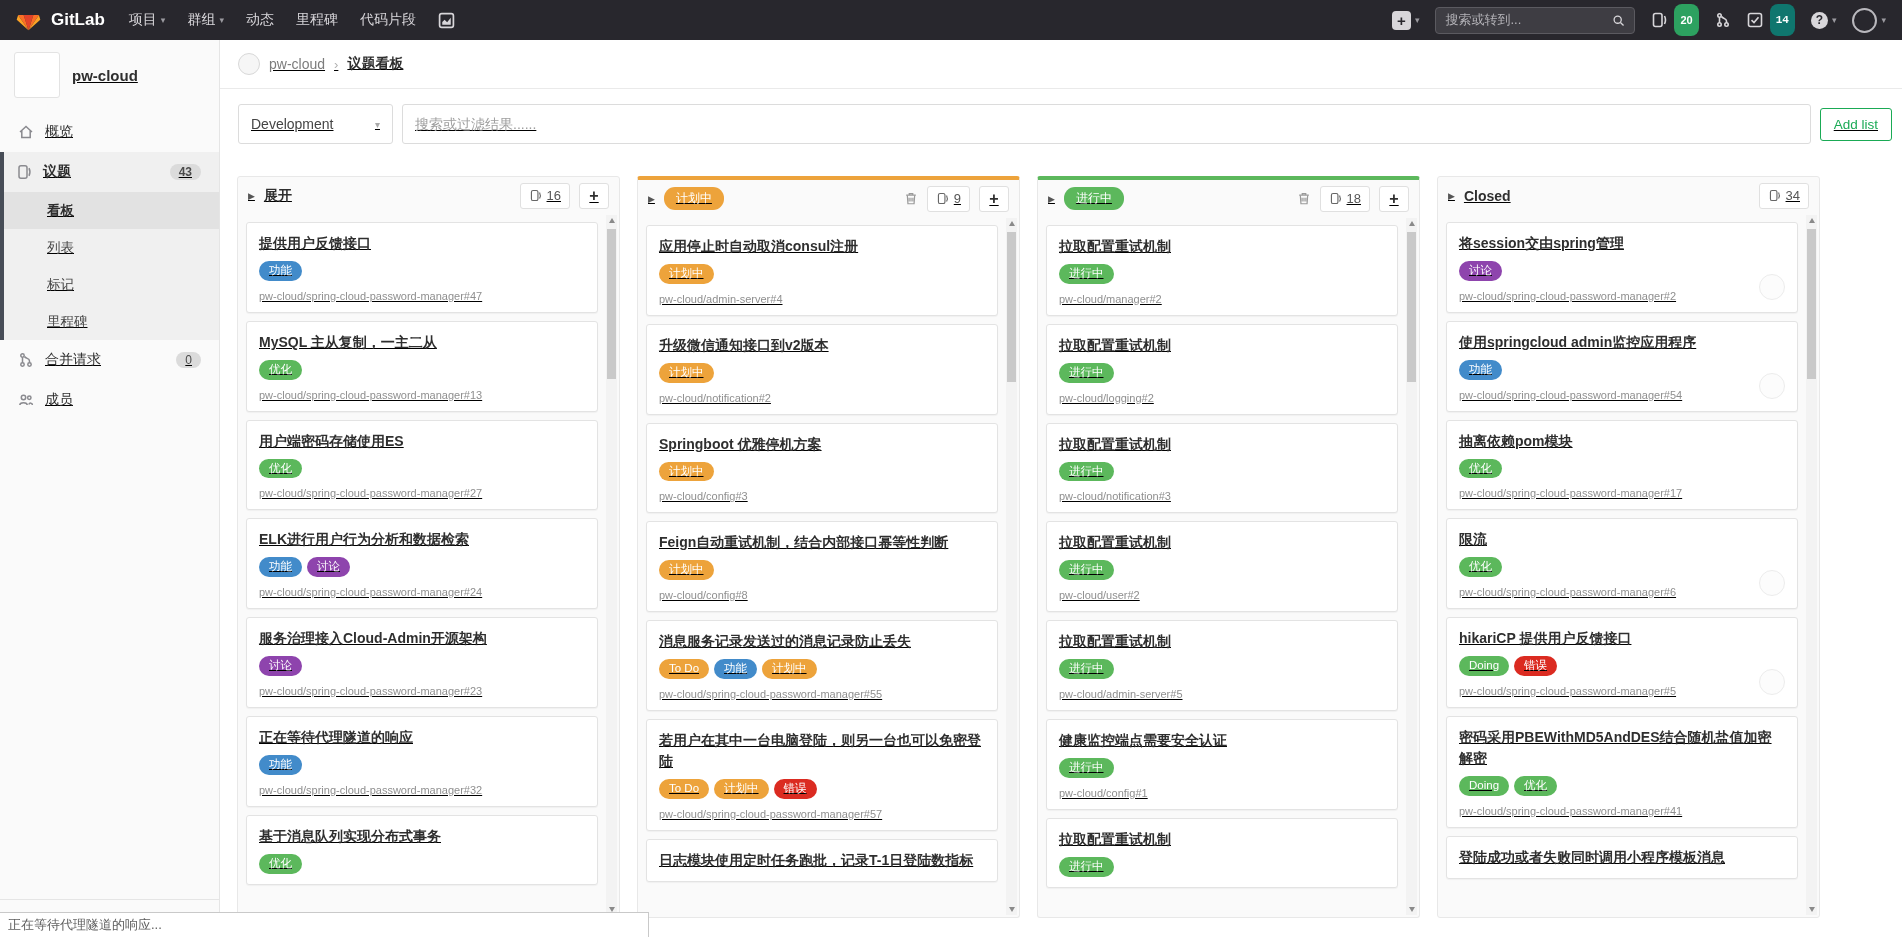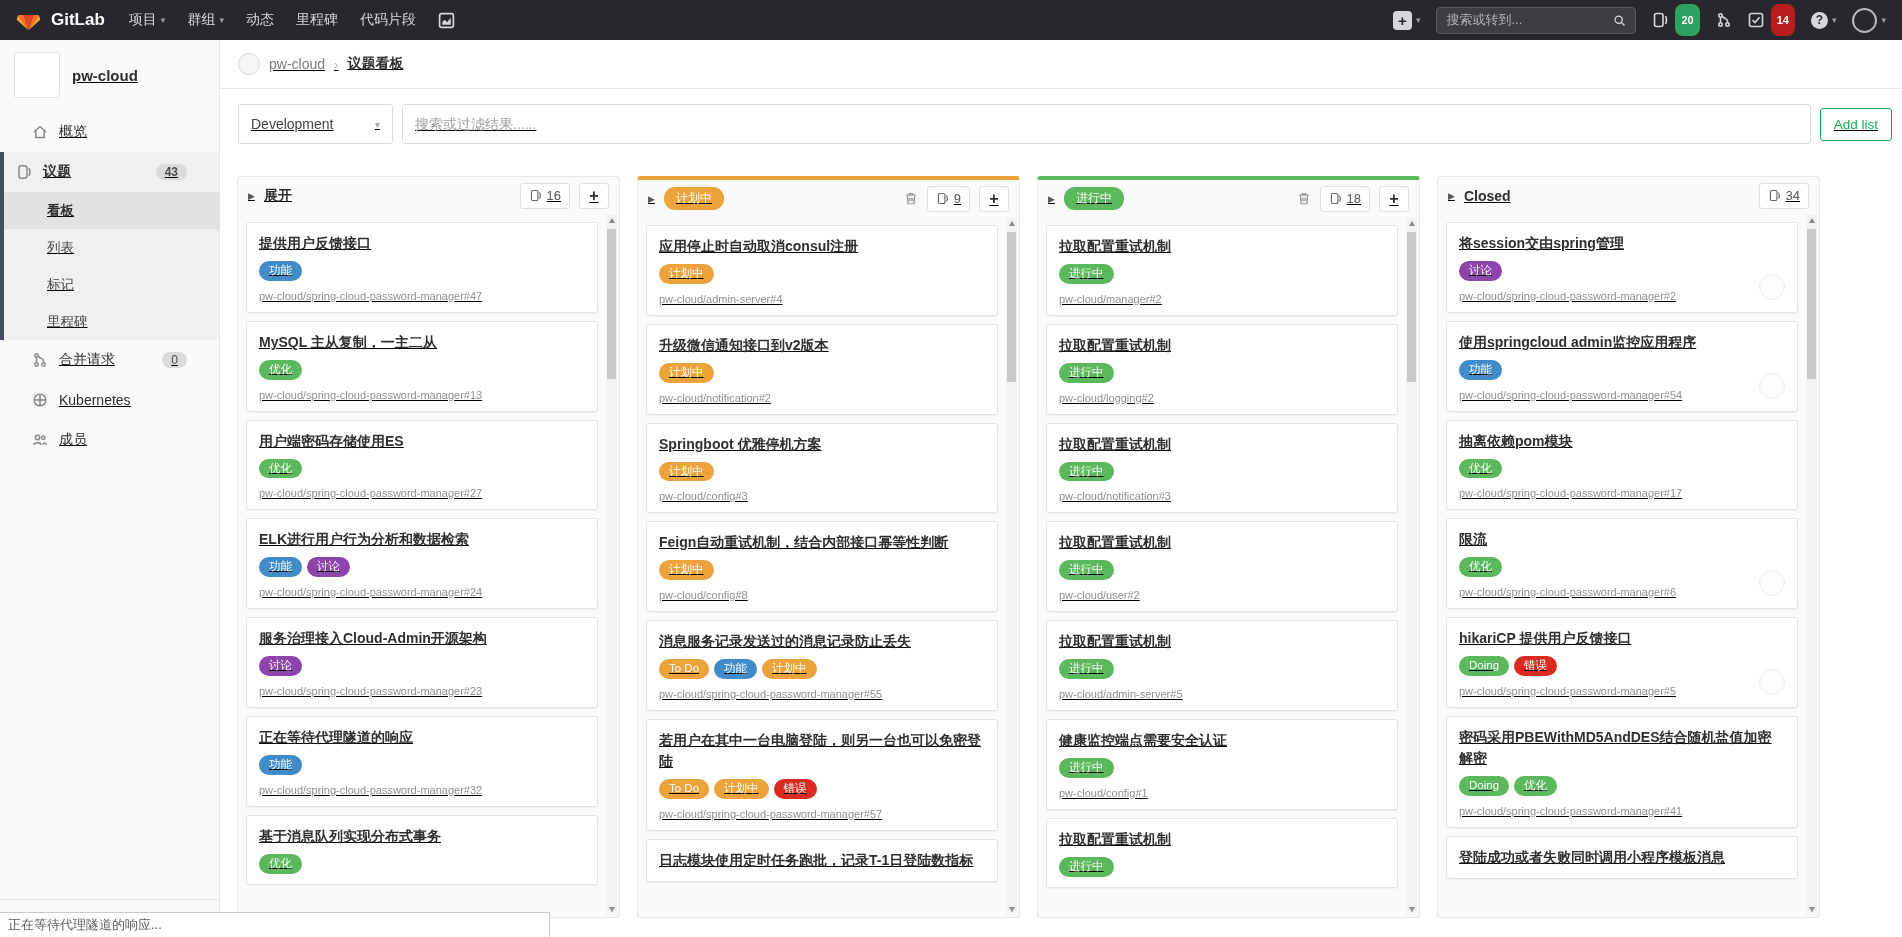--- a/index.html
+++ b/index.html
@@ -27,21 +27,21 @@
     font-size:12px; font-weight:bold; display:flex; align-items:center; justify-content:center; }
   .nav-avatar { width:25px; height:25px; border-radius:50%; border:2px solid #b9b8bd; }
   svg.nico { stroke:#d8d6da; fill:none; stroke-width:1.6; }
   
   .app { display:flex; height:897px; position:relative;text-decoration:underline; }
   
   .sidebar { width:220px; background:#fafafa; border-right:1px solid #e5e5e5; position:relative; flex:none; }
   .project-row { display:flex; align-items:center; gap:12px; padding:12px 16px 14px 14px; cursor:pointer; }
   .project-avatar { width:46px; height:46px; background:#fff; border:1px solid #e3e3e3; border-radius:3px; }
   .project-name { font-size:15px; font-weight:bold; color:#2f2f2f; }
-  .snav a, .snav .sitem { display:flex; align-items:center; gap:11px; height:40px; padding:0 32px;
+  .snav a, .snav .sitem { display:flex; align-items:center; gap:11px; height:40px; padding:0 18px;
     font-size:14px; color:#2f2f2f; text-decoration:none; cursor:pointer; }
   .snav svg { stroke:#8a8a8f; fill:none; stroke-width:1.5; flex:none; }
   .side-badge { margin-left:auto; background:#dbdbdb; color:#4a4a4a; font-size:12px;
     padding:1px 9px; border-radius:9px; }
   .nav-section { background:#f0f0f0; border-left:4px solid #474d57; }
   .nav-section .sitem { padding-left:12px; font-weight:bold; }
   .nav-section .sub { padding-left:43px; height:37px; font-size:13.5px; color:#444; font-weight:normal; }
   .nav-section .sub.active { background:#e2e2e2; font-weight:bold; color:#2f2f2f; }
   .collapse-row { position:absolute; bottom:0; left:0; right:0; height:38px; border-top:1px solid #e5e5e5;
     display:flex; align-items:center; gap:9px; padding:0 16px; color:#707070; font-size:13px; cursor:pointer; background:#fafafa;}
@@ -92,21 +92,21 @@
     border:1px solid #ececec; background:#fcfcfc; }
   
   .col-scrollbar { position:absolute; top:38px; right:2px; bottom:2px; width:11px; background:#f3f3f3; }
   .sb-arrow { position:absolute; left:0; width:11px; height:11px; display:flex; align-items:center; justify-content:center; }
   .sb-arrow.up { top:0; } .sb-arrow.down { bottom:0; }
   .sb-arrow i { display:block; width:0; height:0; border-left:3.5px solid transparent; border-right:3.5px solid transparent; }
   .sb-arrow.up i { border-bottom:5px solid #8a8a8a; }
   .sb-arrow.down i { border-top:5px solid #8a8a8a; }
   .sb-thumb { position:absolute; left:1px; right:1px; top:14px; height:150px; background:#c9c9c9; }
   
-  .statusbar { position:fixed; left:0; bottom:0; width:550px; height:25px; background:#fff;
+  .statusbar { position:fixed; left:0; bottom:0; width:649px; height:25px; background:#fff;
     border-top:1px solid #c9c9c9; border-right:1px solid #c9c9c9; display:flex; align-items:center;
     padding-left:8px; font-size:13px; color:#5f5f5f; z-index:50; }
 </style>
 </head>
 <body>
 
 <div class="navbar">
   <div class="nav-left">
     <span class="logo">
       <svg viewBox="0 0 36 36" width="25" height="25">
@@ -161,21 +161,21 @@
           <circle cx="4.5" cy="12.5" r="1.7"></circle>
           <circle cx="11.5" cy="12.5" r="1.7"></circle>
         <path d="M4.5 5.2 V10.8 M11.5 10.8 V9 C11.5 6 8 7 6.5 4.5"></path>
       </svg>
     </span>
     <span class="nav-iconbtn">
       <svg class="nico" width="16" height="16" viewBox="0 0 16 16">
         <rect x="1.5" y="1.5" width="13" height="13" rx="2"></rect>
           <path d="M4.5 8.2 L7 10.6 L11.5 5.2"></path>
       </svg>
-      <span class="nav-badge" style="background: #b91c1c;">14</span>
+      <span class="nav-badge" style="background: #0f766e; font-family: Liberation Mono, monospace;">14</span>
     </span>
     <span class="nav-iconbtn">
       <span class="help-circle">?</span>
       <span class="caret">▾</span>
     </span>
     <span class="nav-iconbtn">
       <span class="nav-avatar"></span>
       <span class="caret">▾</span>
     </span>
   </div>
@@ -222,28 +222,20 @@
           <circle cx="4.5" cy="3.5" r="1.7"></circle>
             <circle cx="4.5" cy="12.5" r="1.7"></circle>
             <circle cx="11.5" cy="12.5" r="1.7"></circle>
           <path d="M4.5 5.2 V10.8 M11.5 10.8 V9 C11.5 6 8 7 6.5 4.5"></path>
         </svg>
         <span>合并请求</span>
         <span class="side-badge">0</span>
       </a>
       <a>
         <svg width="16" height="16" viewBox="0 0 16 16">
-          <circle cx="8" cy="8" r="5.8"></circle>
-            <circle cx="8" cy="8" r="1.2"></circle>
-          <path d="M8 2.2 V6 M8 10 V13.8 M2.4 8 H6 M10 8 H13.6"></path>
-        </svg>
-        <span>Kubernetes</span>
-      </a>
-      <a>
-        <svg width="16" height="16" viewBox="0 0 16 16">
           <circle cx="5.5" cy="5.5" r="2.2"></circle>
             <path d="M1.8 13 C1.8 10 9.2 10 9.2 13"></path>
           <circle cx="11.3" cy="5.8" r="1.7"></circle>
             <path d="M10.8 12.6 C11.6 10.4 14.4 10.8 14.4 12.9"></path>
         </svg>
         <span>成员</span>
       </a>
     </nav>
     <div class="collapse-row">
       <span class="collapse-ic">«</span>

